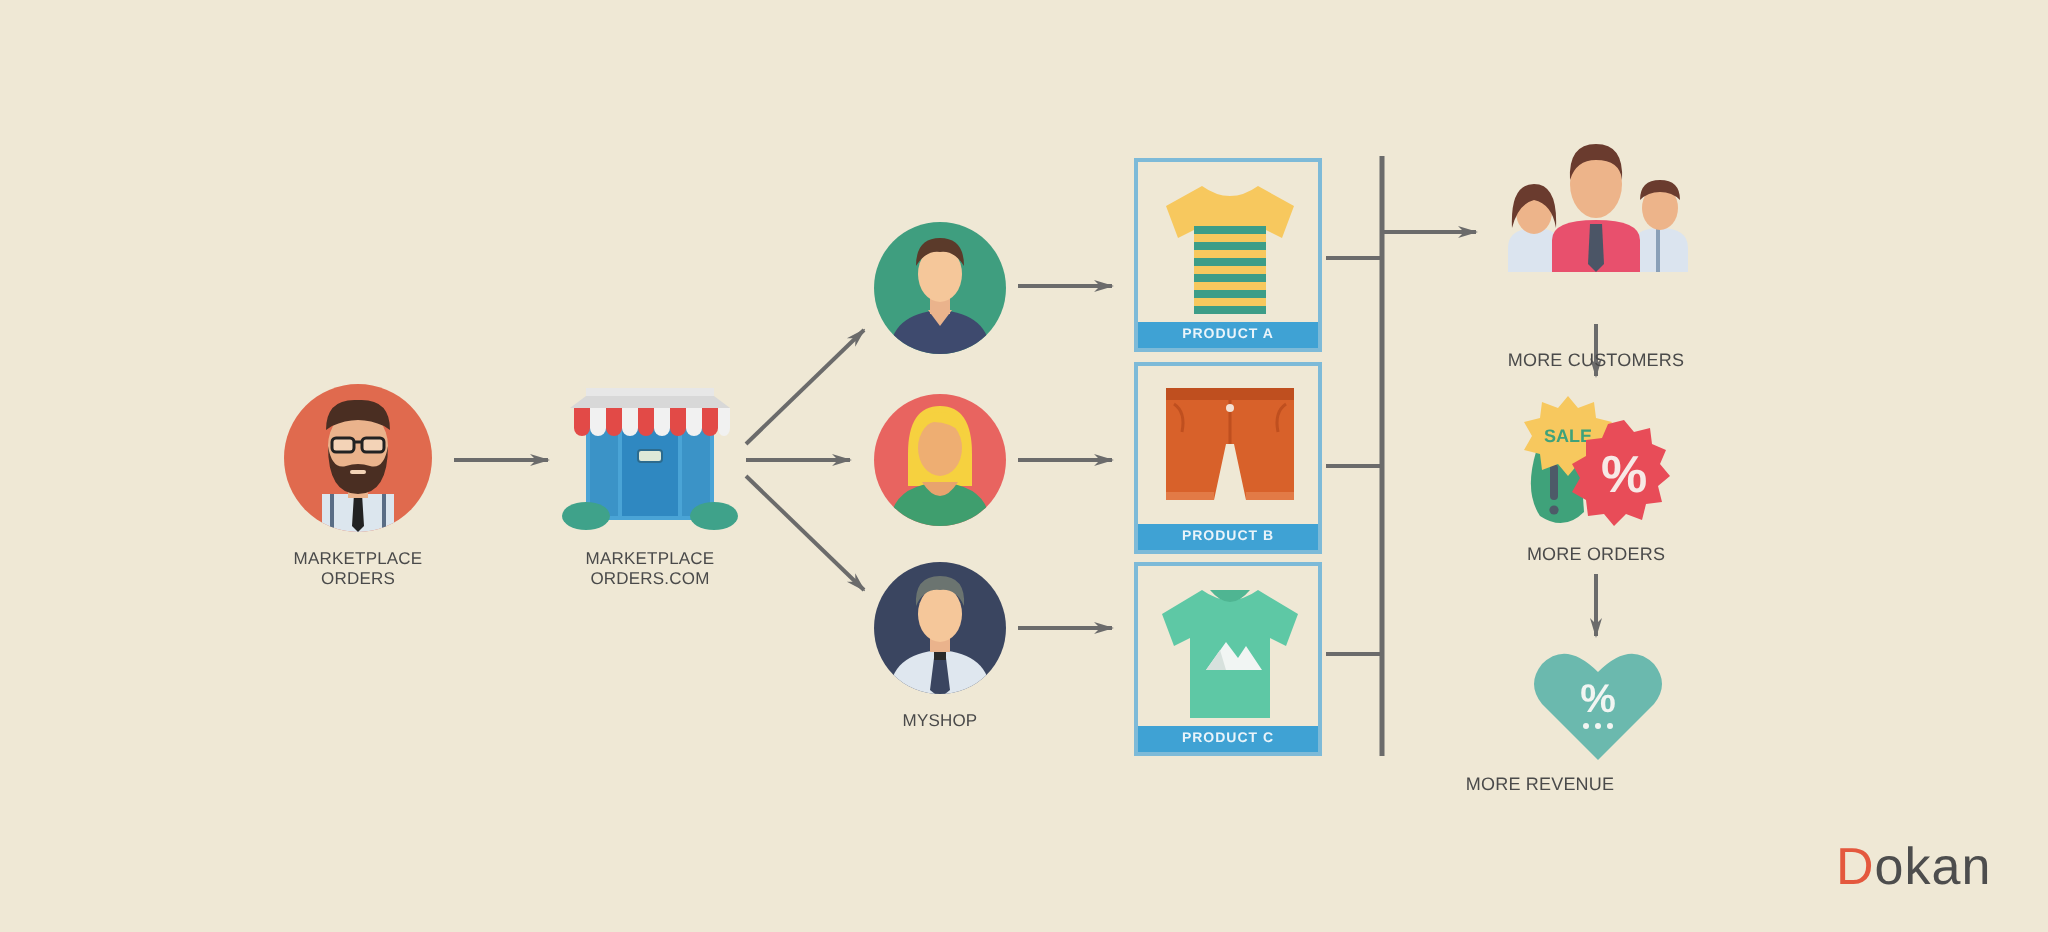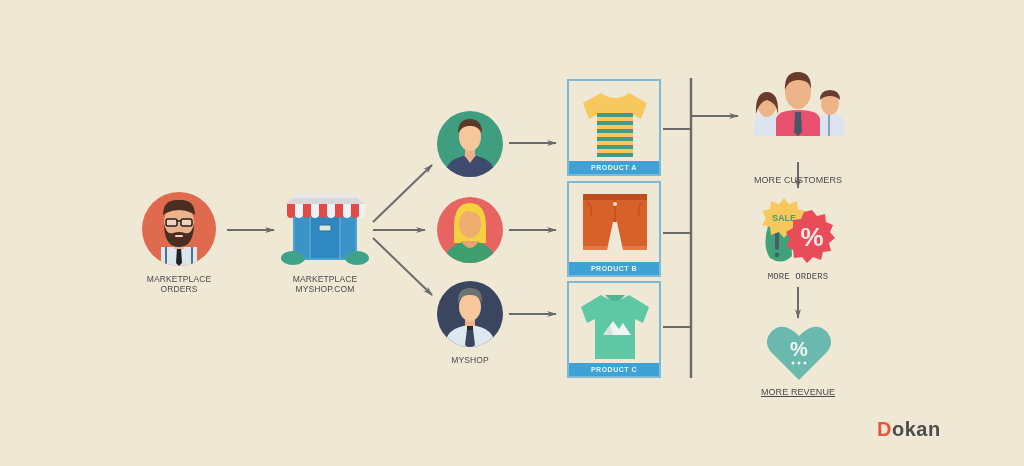--- a/index.html
+++ b/index.html
@@ -4,21 +4,21 @@
 <style>
   html, body { margin:0; padding:0; }
   body { width:1024px; height:466px; background:#efe8d5; position:relative; overflow:hidden;
          font-family:"Liberation Sans", sans-serif; }
   .abs { position:absolute; }
   .lbl { position:absolute; font-size:8.5px; color:#4a4a4a; text-align:center; line-height:10px; letter-spacing:0.1px; }
   .prod { position:absolute; left:567px; width:94px; border:2px solid #7dbad8; background:#efe8d5; box-sizing:border-box; }
   .prod .band { position:absolute; left:0; right:0; bottom:0; height:13px; background:#3fa2d4; color:#eaf4fa;
                 font-size:7px; font-weight:bold; text-align:center; line-height:13px; letter-spacing:0.5px; }
   svg.full { position:absolute; left:0; top:0; }
-  .logo { position:absolute; left:877px; top:418px; font-size:20px; font-weight:bold; color:#4d4d4d; letter-spacing:0.5px; }
+  .logo { position:absolute; left:918px; top:418px; font-size:26px; font-weight:normal; color:#4d4d4d; letter-spacing:0.5px; }
   .logo .d { color:#e4583e; }
 </style>
 </head>
 <body>
 
 <svg class="full" width="1024" height="466">
   <defs>
     <marker id="ah" markerWidth="10" markerHeight="8" refX="9" refY="4" orient="auto" markerUnits="userSpaceOnUse">
       <path d="M0,1 L10,4 L0,7 L3,4 Z" fill="#6b6b6b"></path>
     </marker>
@@ -84,21 +84,21 @@
     <path d="M64,12 h8 v10 a4,4 0 0 1 -8,0 Z" fill="#f1f1f1"></path>
     <path d="M72,12 h8 v10 a4,4 0 0 1 -8,0 Z" fill="#e24a47"></path>
     <path d="M80,12 h6 v10 a3,4 0 0 1 -6,0 Z" fill="#f1f1f1"></path>
     <path d="M14,6 L78,6 L86,12 L6,12 Z" fill="#d8d8d8"></path>
   </g>
   <ellipse cx="14" cy="66" rx="12" ry="7" fill="#3fa28a"></ellipse>
   <ellipse cx="78" cy="66" rx="12" ry="7" fill="#3fa28a"></ellipse>
 </svg>
 <div class="lbl" style="left:275px;top:274px;width:100px;">
   <div>MARKETPLACE</div>
-  <div>MYSHOP.COM</div>
+  <div>ORDERS.COM</div>
 </div>
 
 <svg class="abs" style="left:437px;top:111px" width="66" height="66" viewBox="0 0 66 66">
   <clipPath id="s1">
       <circle cx="33" cy="33" r="33"></circle>
     </clipPath>
   <circle cx="33" cy="33" r="33" fill="#3f9e7f"></circle>
   <g clip-path="url(#s1)">
     <path d="M8,66 Q8,46 33,44 Q58,46 58,66 Z" fill="#3e4a6e"></path>
     <polygon points="27,44 39,44 33,52" fill="#eab38c"></polygon>
@@ -197,24 +197,24 @@
 
 <svg class="abs" style="left:760px;top:196px" width="80" height="72" viewBox="0 0 80 72">
   <path d="M8,30 Q20,22 30,30 L32,60 Q22,70 10,62 Q2,50 8,30 Z" fill="#3fa27a"></path>
   <rect x="15" y="36" width="4" height="18" rx="2" fill="#4d5a68"></rect>
   <circle cx="17" cy="59" r="2.3" fill="#4d5a68"></circle>
   <polygon points="24,2 29,8 37,5 38,13 46,15 42,22 46,29 38,31 37,39 29,36 24,42 19,36 11,39 10,31 2,29 6,22 2,15 10,13 11,5 19,8" fill="#f7c85e"></polygon>
   <text x="24" y="25" font-family="Liberation Sans, sans-serif" font-size="9" font-weight="bold" fill="#3fa27a" text-anchor="middle">SALE</text>
   <polygon points="52,14 57,20 65,18 66,26 73,29 70,36 75,42 69,47 71,55 63,56 61,64 53,61 47,67 42,61 34,62 33,54 26,50 30,43 26,36 33,32 33,24 41,23 44,16" fill="#e84c58"></polygon>
   <text x="52" y="50" font-family="Liberation Sans, sans-serif" font-size="26" font-weight="bold" fill="#f7e9e6" text-anchor="middle">%</text>
 </svg>
-<div class="lbl" style="left:738px;top:272px;width:120px;font-size:9px;font-family:Liberation Mono, monospace;">MORE ORDERS</div>
+<div class="lbl" style="left:738px;top:272px;width:120px;font-size:9px;">MORE ORDERS</div>
 
 <svg class="abs" style="left:765px;top:322px" width="68" height="60" viewBox="0 0 68 60">
   <path d="M34,58 L6,30 Q-2,20 6,10 Q18,-2 34,14 Q50,-2 62,10 Q70,20 62,30 Z" fill="#6bb9ae"></path>
   <text x="34" y="34" font-family="Liberation Sans, sans-serif" font-size="20" font-weight="bold" fill="#f2f5f2" text-anchor="middle">%</text>
   <circle cx="28" cy="41" r="1.5" fill="#f2f5f2"></circle>
   <circle cx="34" cy="41" r="1.5" fill="#f2f5f2"></circle>
   <circle cx="40" cy="41" r="1.5" fill="#f2f5f2"></circle>
 </svg>
-<div class="lbl" style="left:738px;top:387px;width:120px;font-size:9px;text-decoration:underline;">MORE REVENUE</div>
+<div class="lbl" style="left:710px;top:387px;width:120px;font-size:9px;">MORE REVENUE</div>
 
 <div class="logo"><span class="d">D</span><span>okan</span></div>
 
 </body></html>

